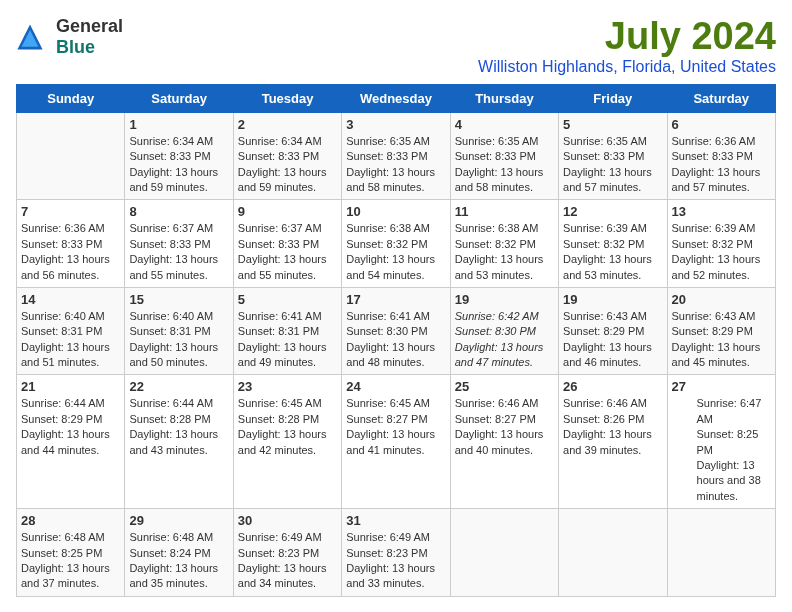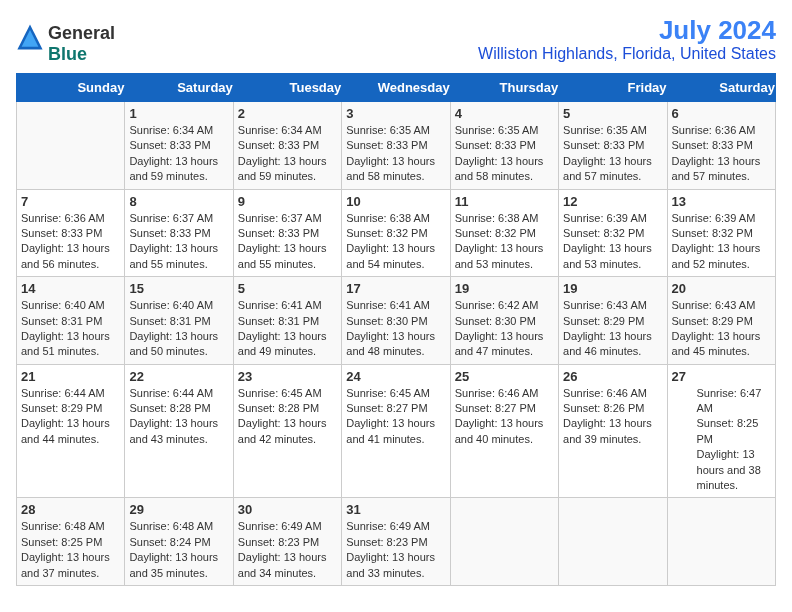--- a/index.html
+++ b/index.html
@@ -11,61 +11,60 @@
       padding: 16px;
     }
     .header {
       display: flex;
       justify-content: space-between;
       align-items: flex-start;
       margin-bottom: 8px;
     }
     .logo {
       display: flex;
-      align-items: flex-start;
-      gap: 4px;
-      margin-top: 7px;
+      align-items: center;
+      gap: 12px;
     }
     .logo-text-general {
       font-size: 18px;
       font-weight: bold;
       color: #333;
     }
     .logo-text-blue {
       font-size: 18px;
       font-weight: bold;
       color: #0f766e;
     }
     .logo-icon {
       width: 28px;
       height: 28px;
     }
     .title-block {
       text-align: right;
     }
     .main-title {
-      font-size: 26px;
-      font-weight: bold;
-      color: #3b82f6;
+      font-size: 38px;
+      font-weight: bold;
+      color: #4d7c0f;
       line-height: 1.1;
     }
     .subtitle {
       font-size: 16px;
       color: #1d4ed8;
     }
     table {
       width: 100%;
       border-collapse: collapse;
       font-size: 11px;
     }
     thead tr th {
       background-color: #1565C0;
       color: #fff;
       padding: 6px 0;
-      text-align: right;
+      text-align: center;
       font-size: 13px;
       font-weight: bold;
       border: 1px solid #1565C0;
     }
     tbody tr td {
       border: 1px solid #ccc;
       vertical-align: top;
       padding: 4px;
       height: 80px;
       width: calc(100% / 7);
@@ -224,21 +223,21 @@
 Daylight: 13 hours and 49 minutes.</div>
         </td>
         <td>
           <div class="day-number">17</div>
           <div class="day-detail" style="white-space: pre-line;">Sunrise: 6:41 AM
 Sunset: 8:30 PM
 Daylight: 13 hours and 48 minutes.</div>
         </td>
         <td>
           <div class="day-number">19</div>
-          <div class="day-detail" style="white-space: pre-line;">Sunrise: 6:42 AM
+          <div class="day-detail" style="white-space: pre-line; font-style: italic;">Sunrise: 6:42 AM
 Sunset: 8:30 PM
 Daylight: 13 hours and 47 minutes.</div>
         </td>
         <td>
           <div class="day-number">19</div>
           <div class="day-detail" style="white-space: pre-line;">Sunrise: 6:43 AM
 Sunset: 8:29 PM
 Daylight: 13 hours and 46 minutes.</div>
         </td>
         <td>

